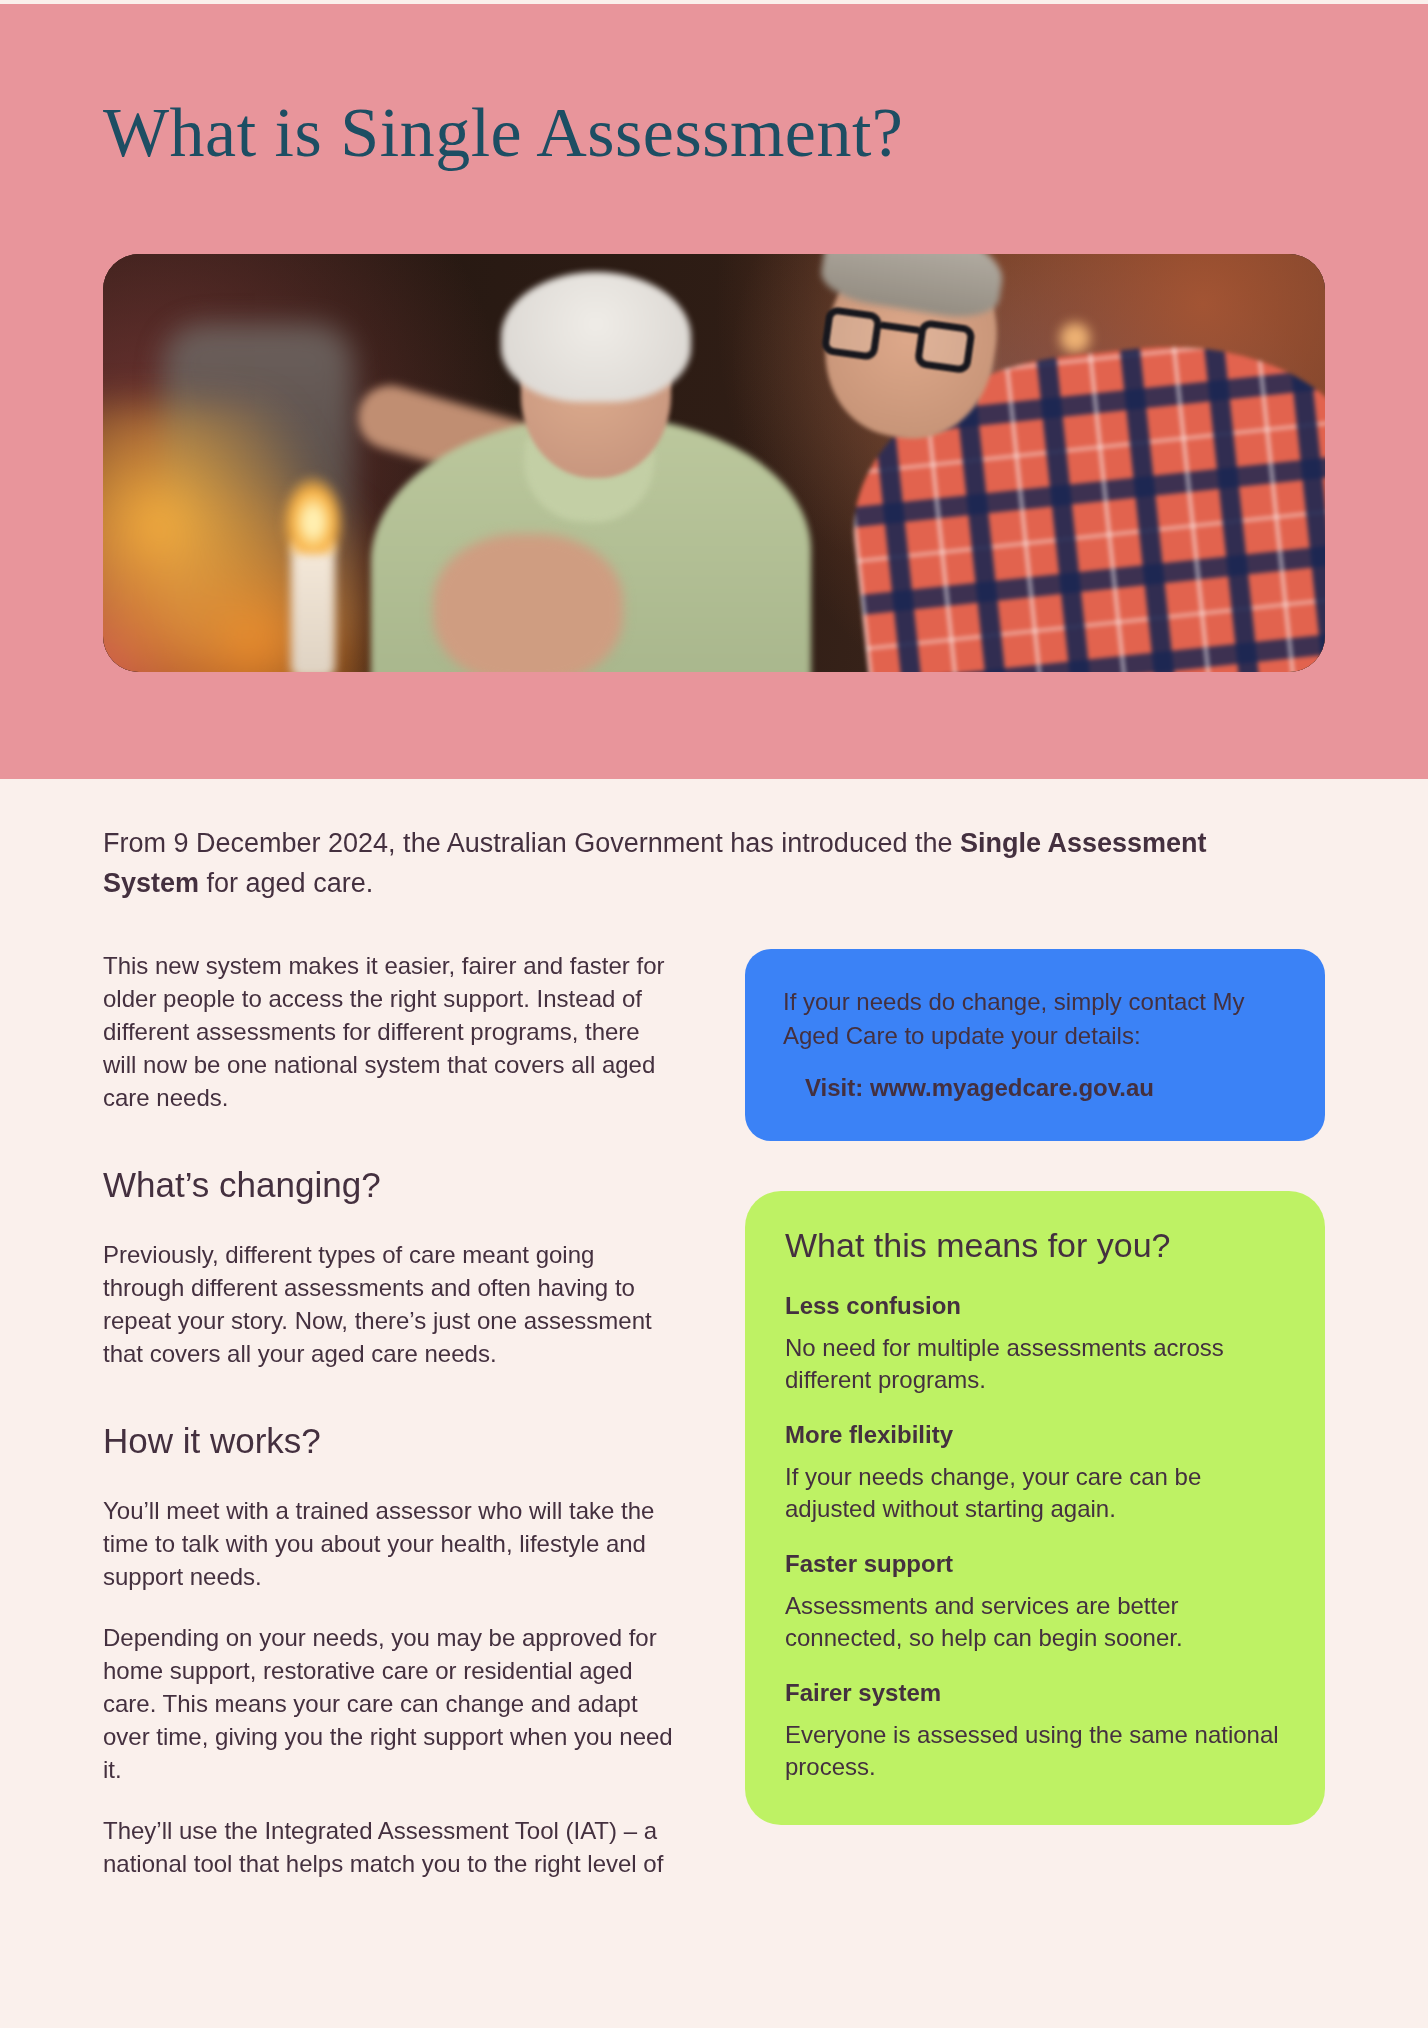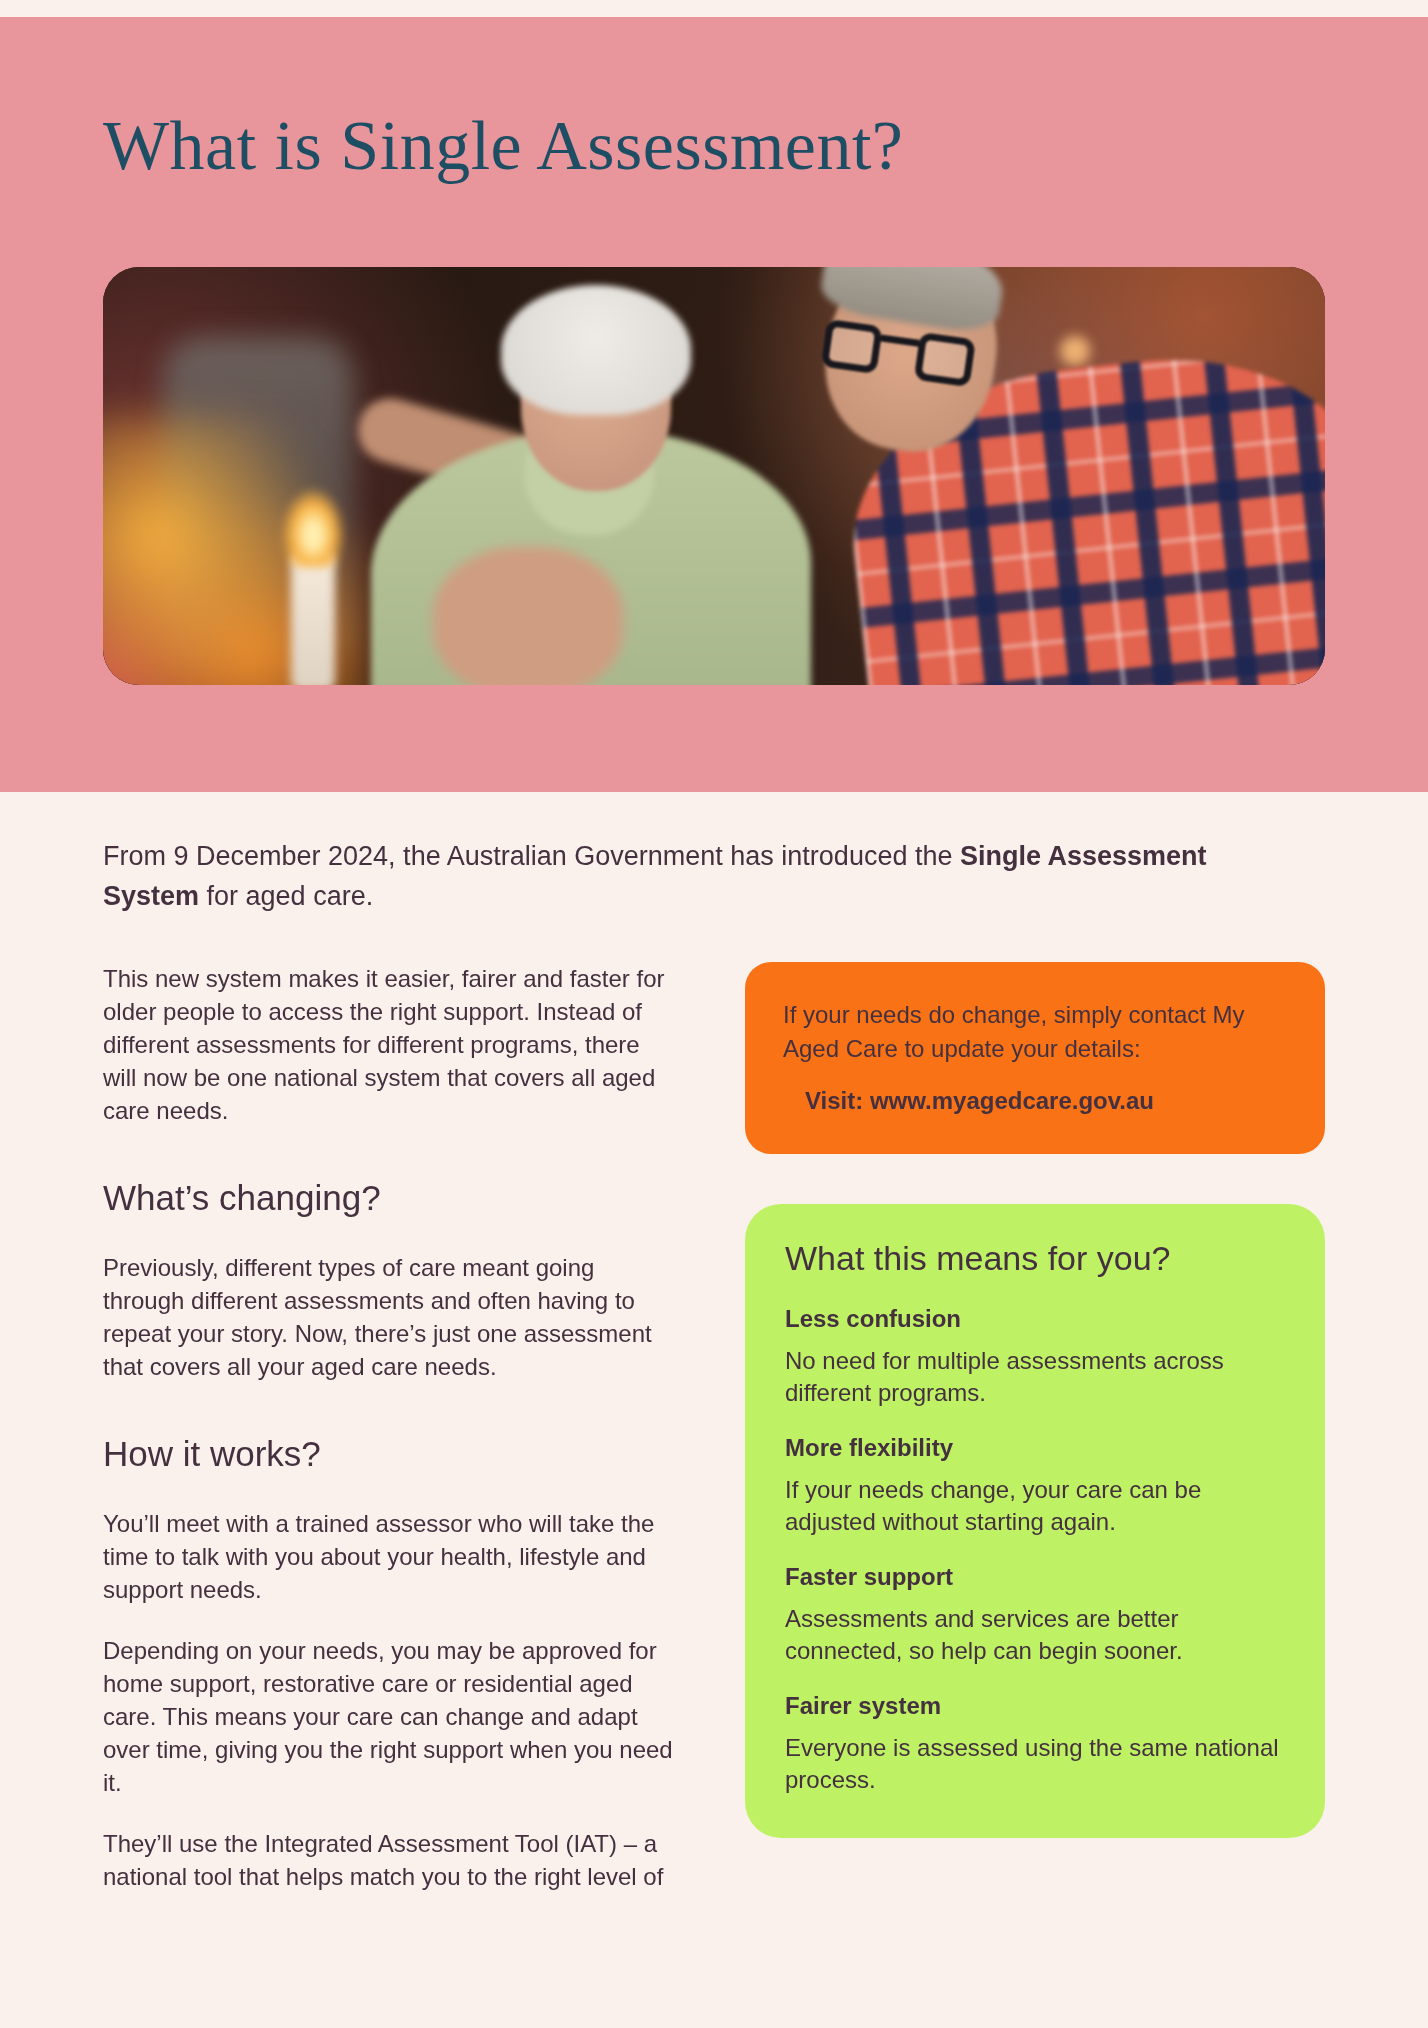--- a/index.html
+++ b/index.html
@@ -1,18 +1,18 @@
 <!DOCTYPE html>
 <html><head>
 <meta charset="utf-8">
 <style>
   * { box-sizing: border-box; }
   html,body { margin:0; padding:0; background:#faf0ec; }
   .page {
-    position:relative; width:1428px; height:1884px; margin:17px auto;
+    position:relative; width:1428px; height:1884px; margin:4px auto;
     background:#faf0ec; overflow:hidden;
     font-family:"Liberation Sans", sans-serif; color:#44303f;
   }
 
   
   .hero { background:#e8959b; height:775px; padding:0 103px; }
   .hero h1 {
     margin:0; padding-top:90px;
     font-family:"Liberation Serif", serif; font-weight:400;
     font-size:70px; line-height:1.12; letter-spacing:0.5px; color:#1d4e63;
@@ -89,21 +89,21 @@
   
   .content { padding:44px 103px 0; }
   .intro { margin:0; max-width:1175px; font-size:27px; line-height:40px; }
   .intro strong { font-weight:700; }
 
   .columns { display:grid; grid-template-columns:602px 580px; column-gap:40px; margin-top:46px; }
 
   .col-left p { margin:0 0 28px; font-size:24px; line-height:33px; max-width:575px; }
   .col-left h2 { margin:50px 0 32px; font-size:35px; line-height:42px; font-weight:400; color:#44303f; }
 
-  .contact-box { background:#f97316; border-radius:26px; padding:36px 38px 38px; }
+  .contact-box { background:#3b82f6; border-radius:26px; padding:36px 38px 38px; }
   .contact-box .lead { margin:0; font-size:24px; line-height:34px; }
   .contact-line { margin:20px 0 0 22px; font-size:24px; line-height:30px; font-weight:700; }
 
   .benefits-box { background:#bef264; border-radius:36px; padding:32px 40px 42px; margin-top:50px; }
   .benefits-box h2 { margin:0; font-size:34px; line-height:44px; font-weight:400; color:#44303f; }
   .benefits-box h3 { margin:24px 0 0; font-size:24px; line-height:30px; font-weight:700; }
   .benefits-box p { margin:11px 0 0; font-size:24px; line-height:32px; }
 
   
   .footer {

